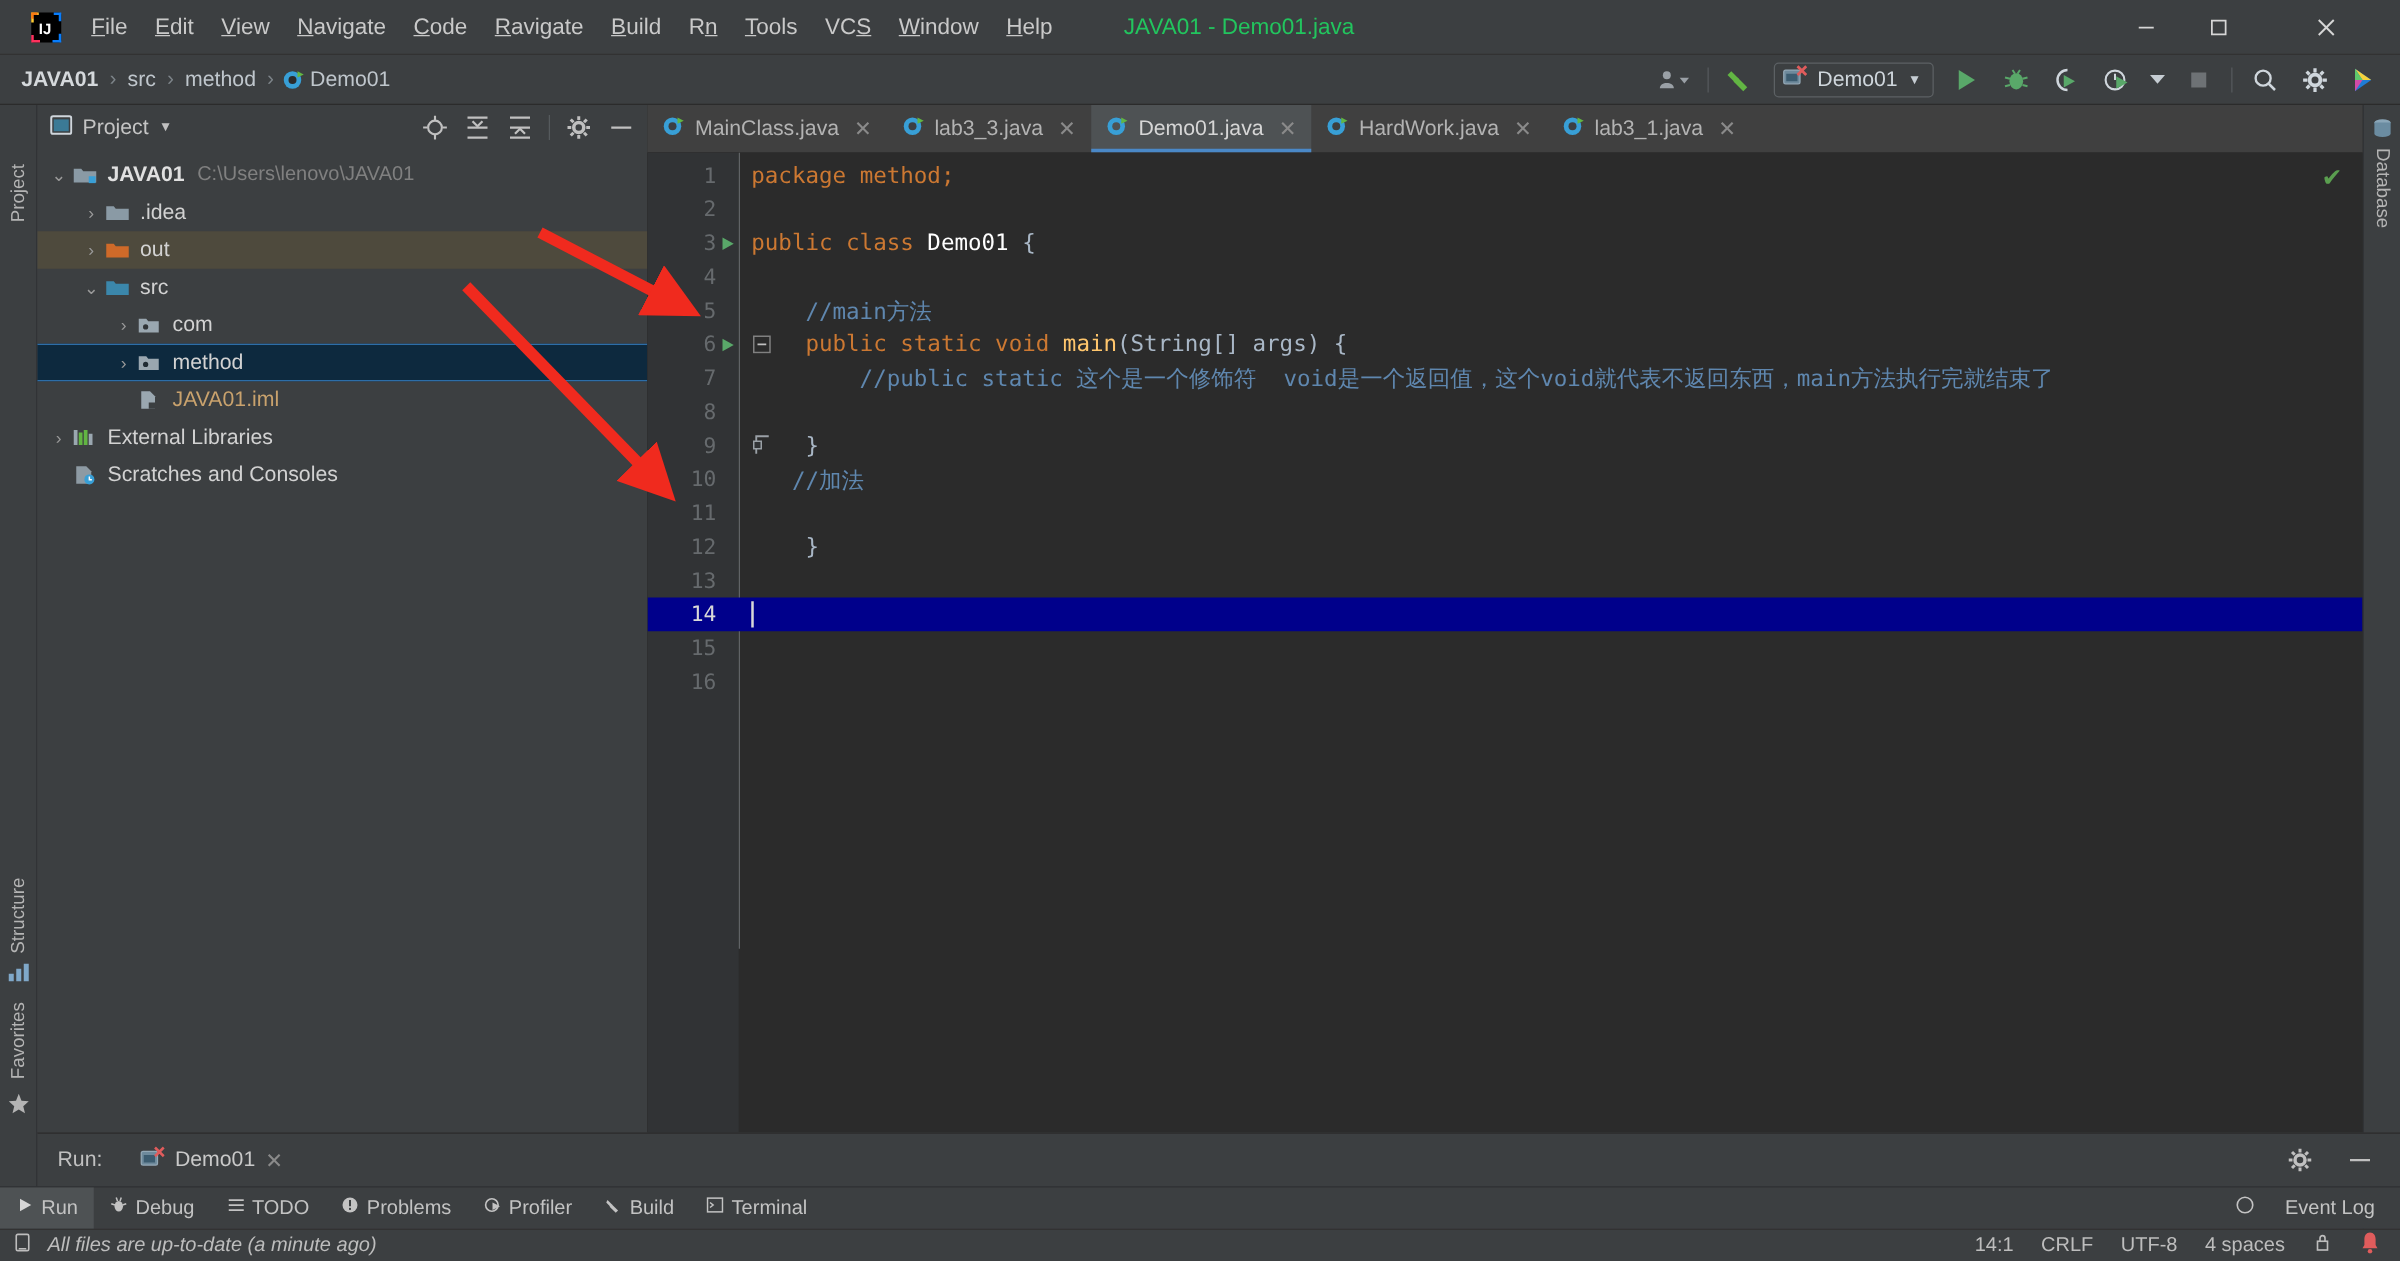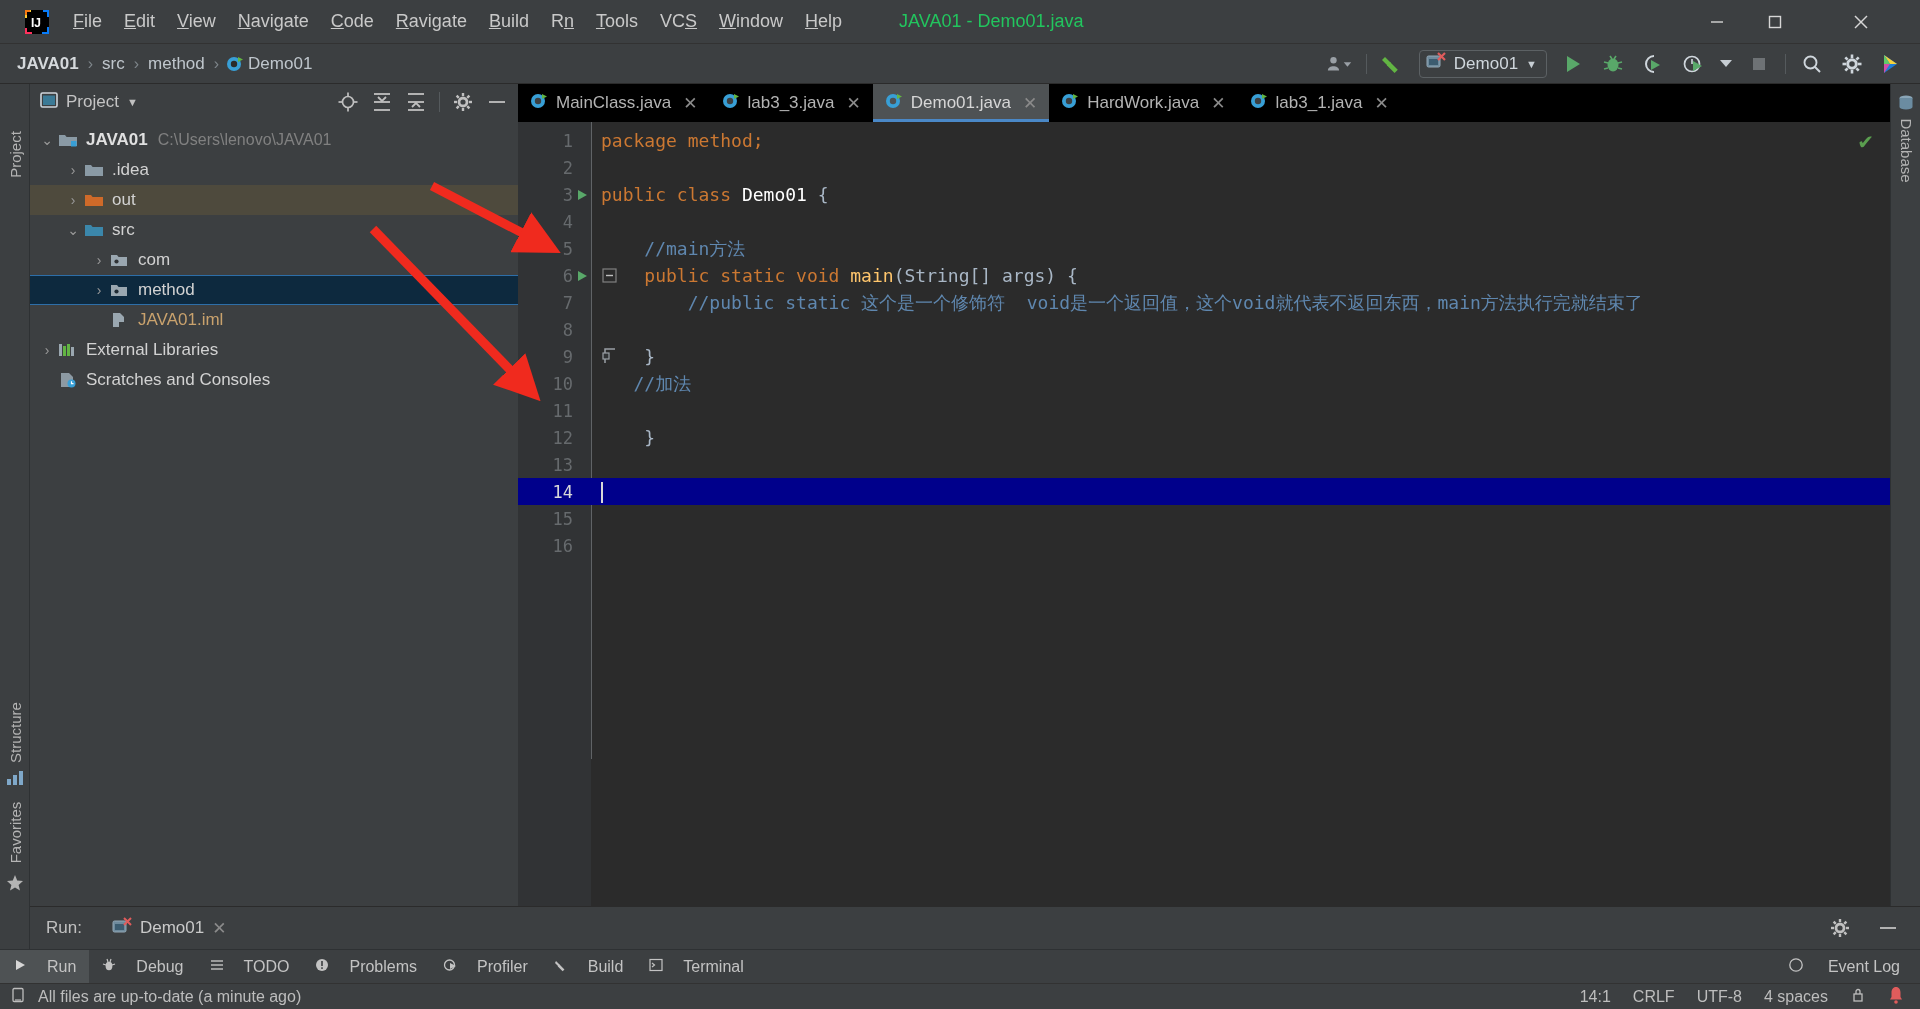--- a/index.html
+++ b/index.html
@@ -119,21 +119,21 @@
   .ficon { width: 20px; height: 16px; margin-right: 8px; flex: none; position: relative; }
   .tlabel-bold { font-weight: bold; color: #e0e0e0; }
   .tpath { color: #808080; font-size: 16px; margin-left: 10px; }
 
   
   #editor-area {
     position: absolute; left: 518px; top: 84px; right: 30px; height: 822px;
     background: #2b2b2b;
   }
   #tabs {
-    height: 38px; background: #000000; display: flex; align-items: stretch;
+    height: 38px; background: #404040; display: flex; align-items: stretch;
   }
   .tab {
     display: flex; align-items: center; gap: 8px; padding: 0 12px;
     font-size: 17px; color: #b3b3b3; position: relative; white-space: nowrap;
   }
   .tab.active { background: #4e5254; color: #d6d6d6; }
   .tab.active::after {
     content: ""; position: absolute; left: 0; right: 0; bottom: 0; height: 3px;
     background: #4a88c7;
   }
@@ -194,34 +194,34 @@
   #runpanel-right { margin-left: auto; display: flex; align-items: center;
                     gap: 20px; padding-right: 18px; }
 
   
   #bottombar {
     position: absolute; left: 0; top: 949px; width: 1920px; height: 34px;
     background: #3c3f41; display: flex; align-items: center;
     border-top: 1px solid #2e3133;
   }
   .btw {
-    display: flex; align-items: center; gap: 20px; padding: 0 13px;
+    display: flex; align-items: center; gap: 6px; padding: 0 13px;
     font-size: 16px; color: #c3c3c3; height: 34px; white-space: nowrap;
   }
   .btw.active { background: #4e5254; }
   #bottombar-right { margin-left: auto; display: flex; align-items: center;
                      gap: 24px; padding-right: 20px; font-size: 16px; color: #c3c3c3; }
 
   
   #statusbar {
     position: absolute; left: 0; top: 983px; width: 1920px; height: 26px;
     background: #3c3f41; display: flex; align-items: center;
     border-top: 1px solid #323232;
   }
-  #status-msg { font-size: 16px; color: #bdbdbd; margin-left: 12px; }
+  #status-msg { font-size: 16px; color: #bdbdbd; margin-left: 12px; font-style: italic; }
   #statusbar-right {
     margin-left: auto; display: flex; align-items: center; gap: 22px;
     padding-right: 16px; font-size: 16px; color: #bdbdbd;
   }
   .stat { white-space: nowrap; }
 </style>
 </head>
 <body>
 
 <div id="menubar">

